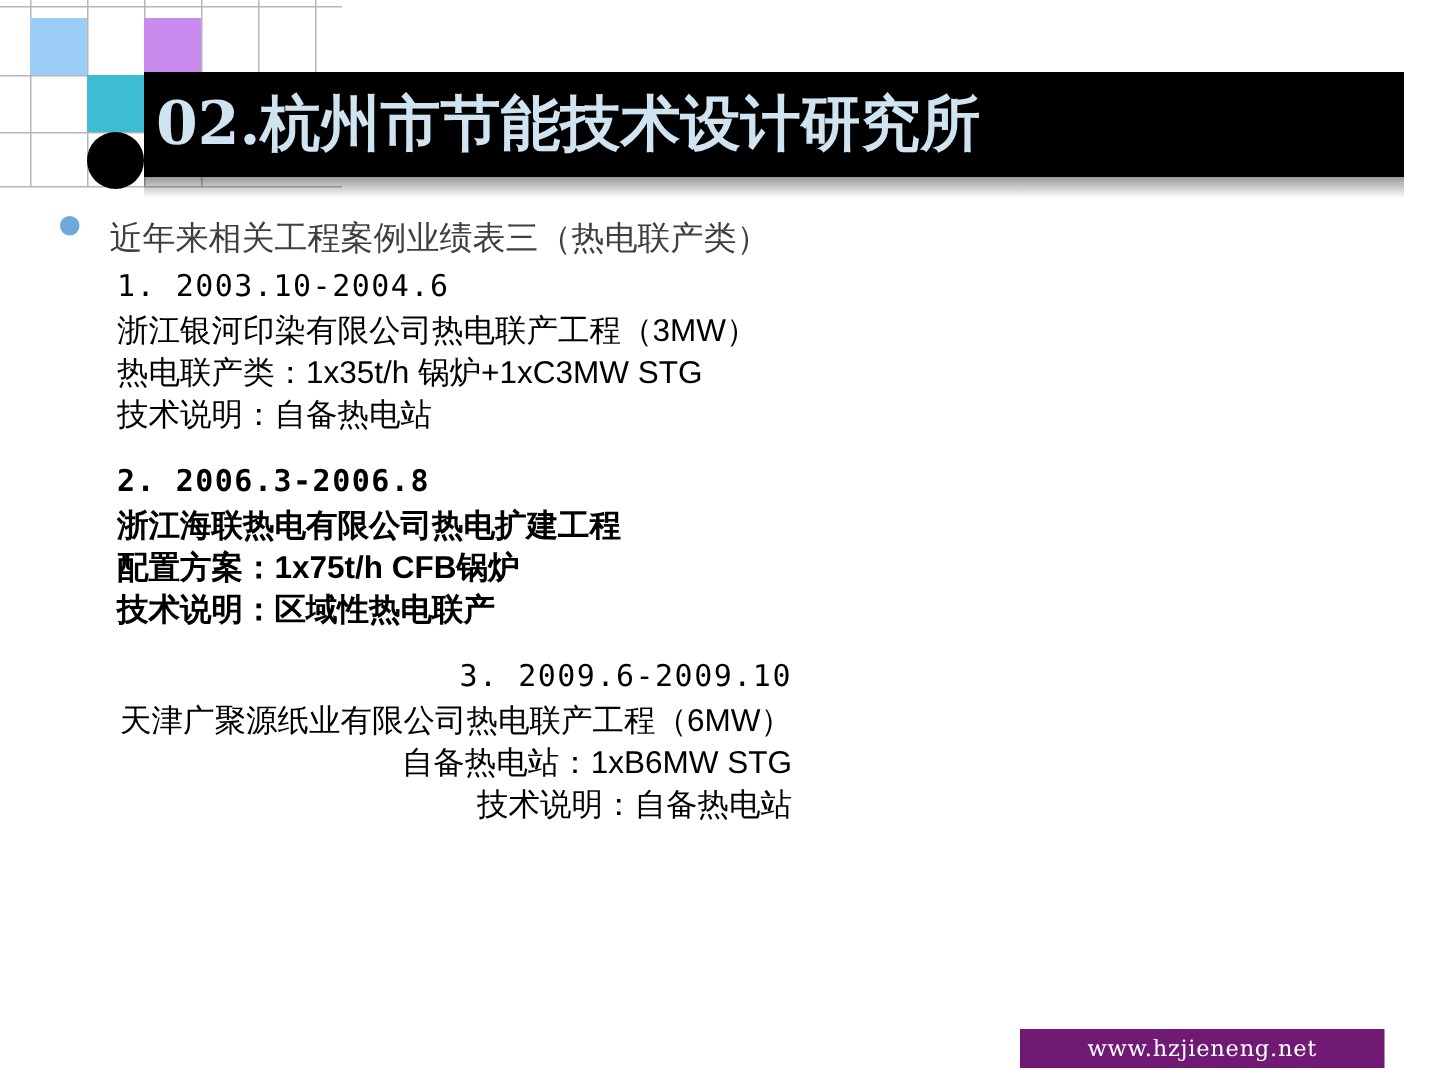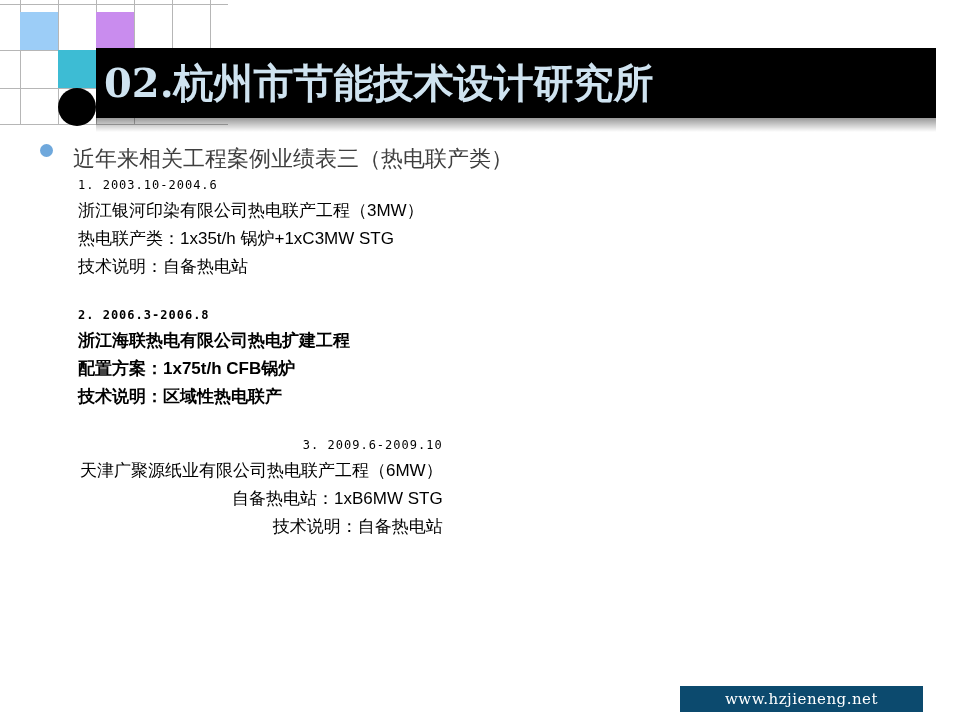--- a/index.html
+++ b/index.html
@@ -145,40 +145,40 @@
     left: 78px;
     color: #000000;
     white-space: nowrap;
   }
   .entry-1 { top: 38px; }
   .entry-2 { top: 168px; font-weight: bold; }
   .entry-3 { top: 298px; left: 74px; text-align: right; }
 
   .entry-head {
     font-family: "DejaVu Sans Mono", "Liberation Mono", monospace;
-    font-size: 12px;
+    font-size: 20px;
     letter-spacing: 1px;
     margin-bottom: 5px;
   }
   .entry-line {
     font-family: "Liberation Sans", "DejaVu Sans", sans-serif;
-    font-size: 17px;
+    font-size: 21px;
     line-height: 28px;
   }
   .entry-3 .entry-line,
   .entry-3 .entry-head { padding-left: 6px; }
 
   
   .footer-band {
     position: absolute;
     left: 680px;
     top: 686px;
     width: 243px;
     height: 26px;
-    background: #0c4a6e;
+    background: #701a75;
     z-index: 8;
     display: flex;
     align-items: center;
     justify-content: center;
   }
   .footer-text {
     color: #ffffff;
     font-family: "DejaVu Serif", "Liberation Serif", serif;
     font-size: 15px;
     letter-spacing: 0.5px;

